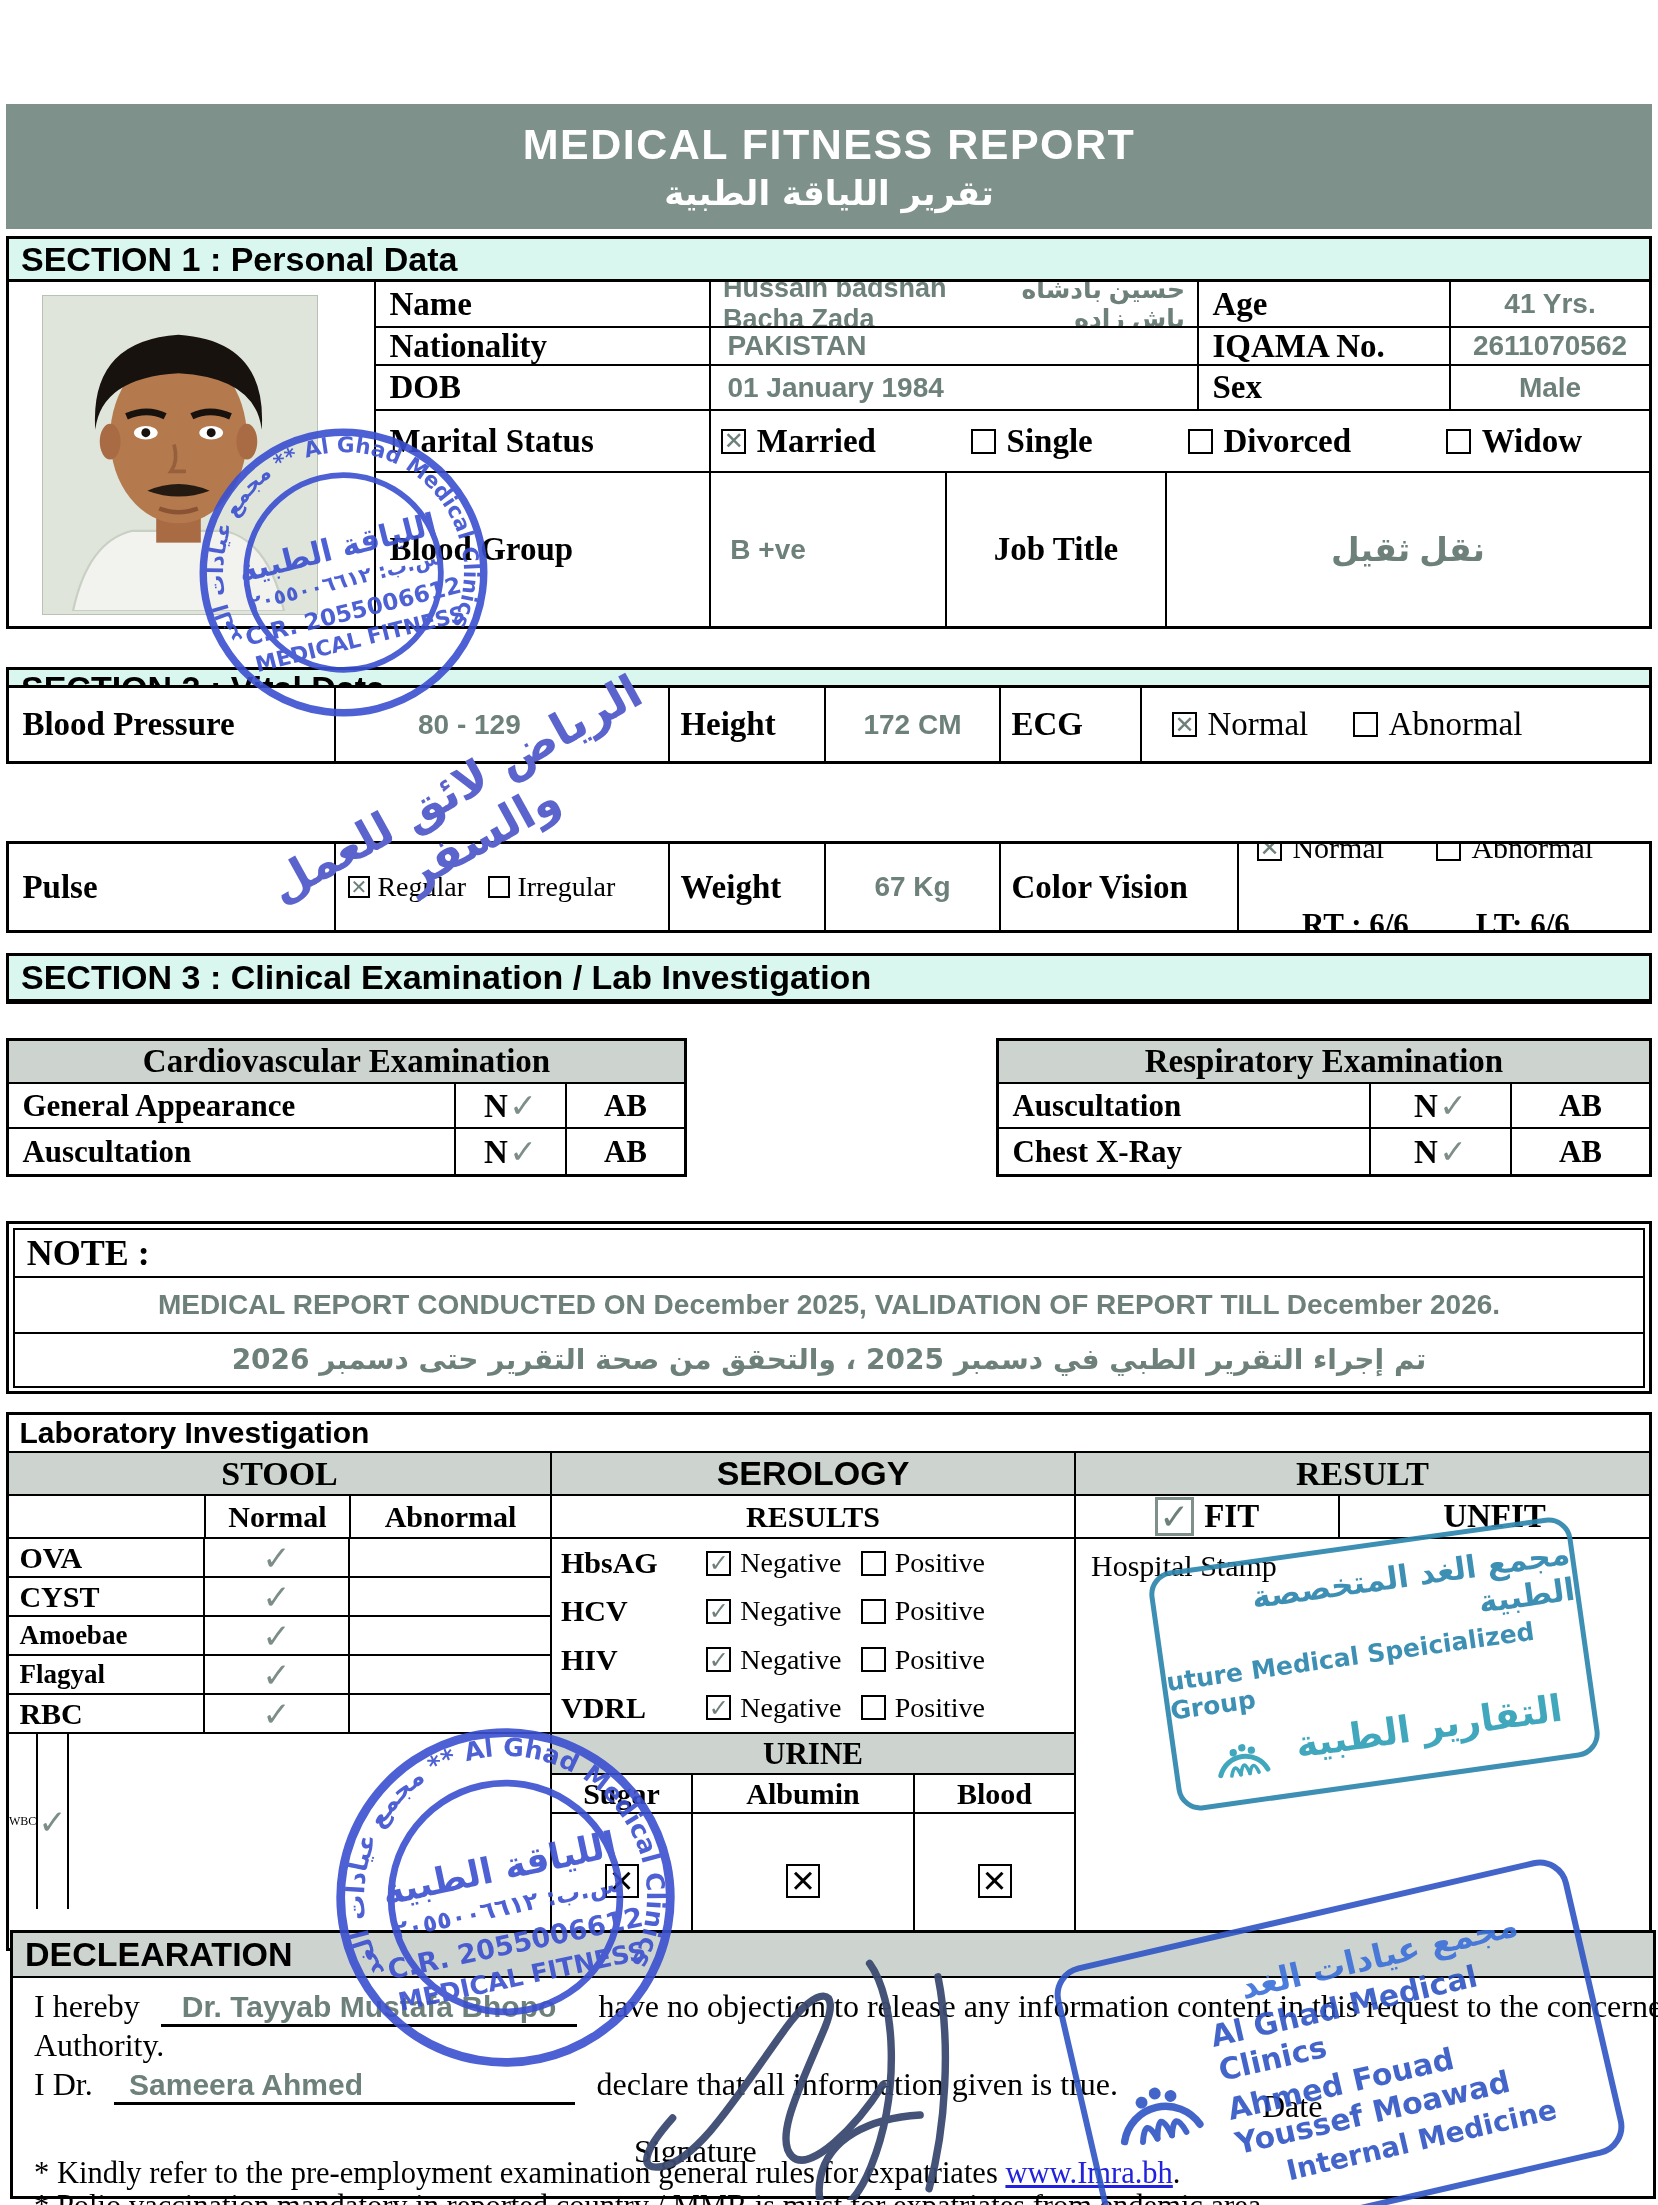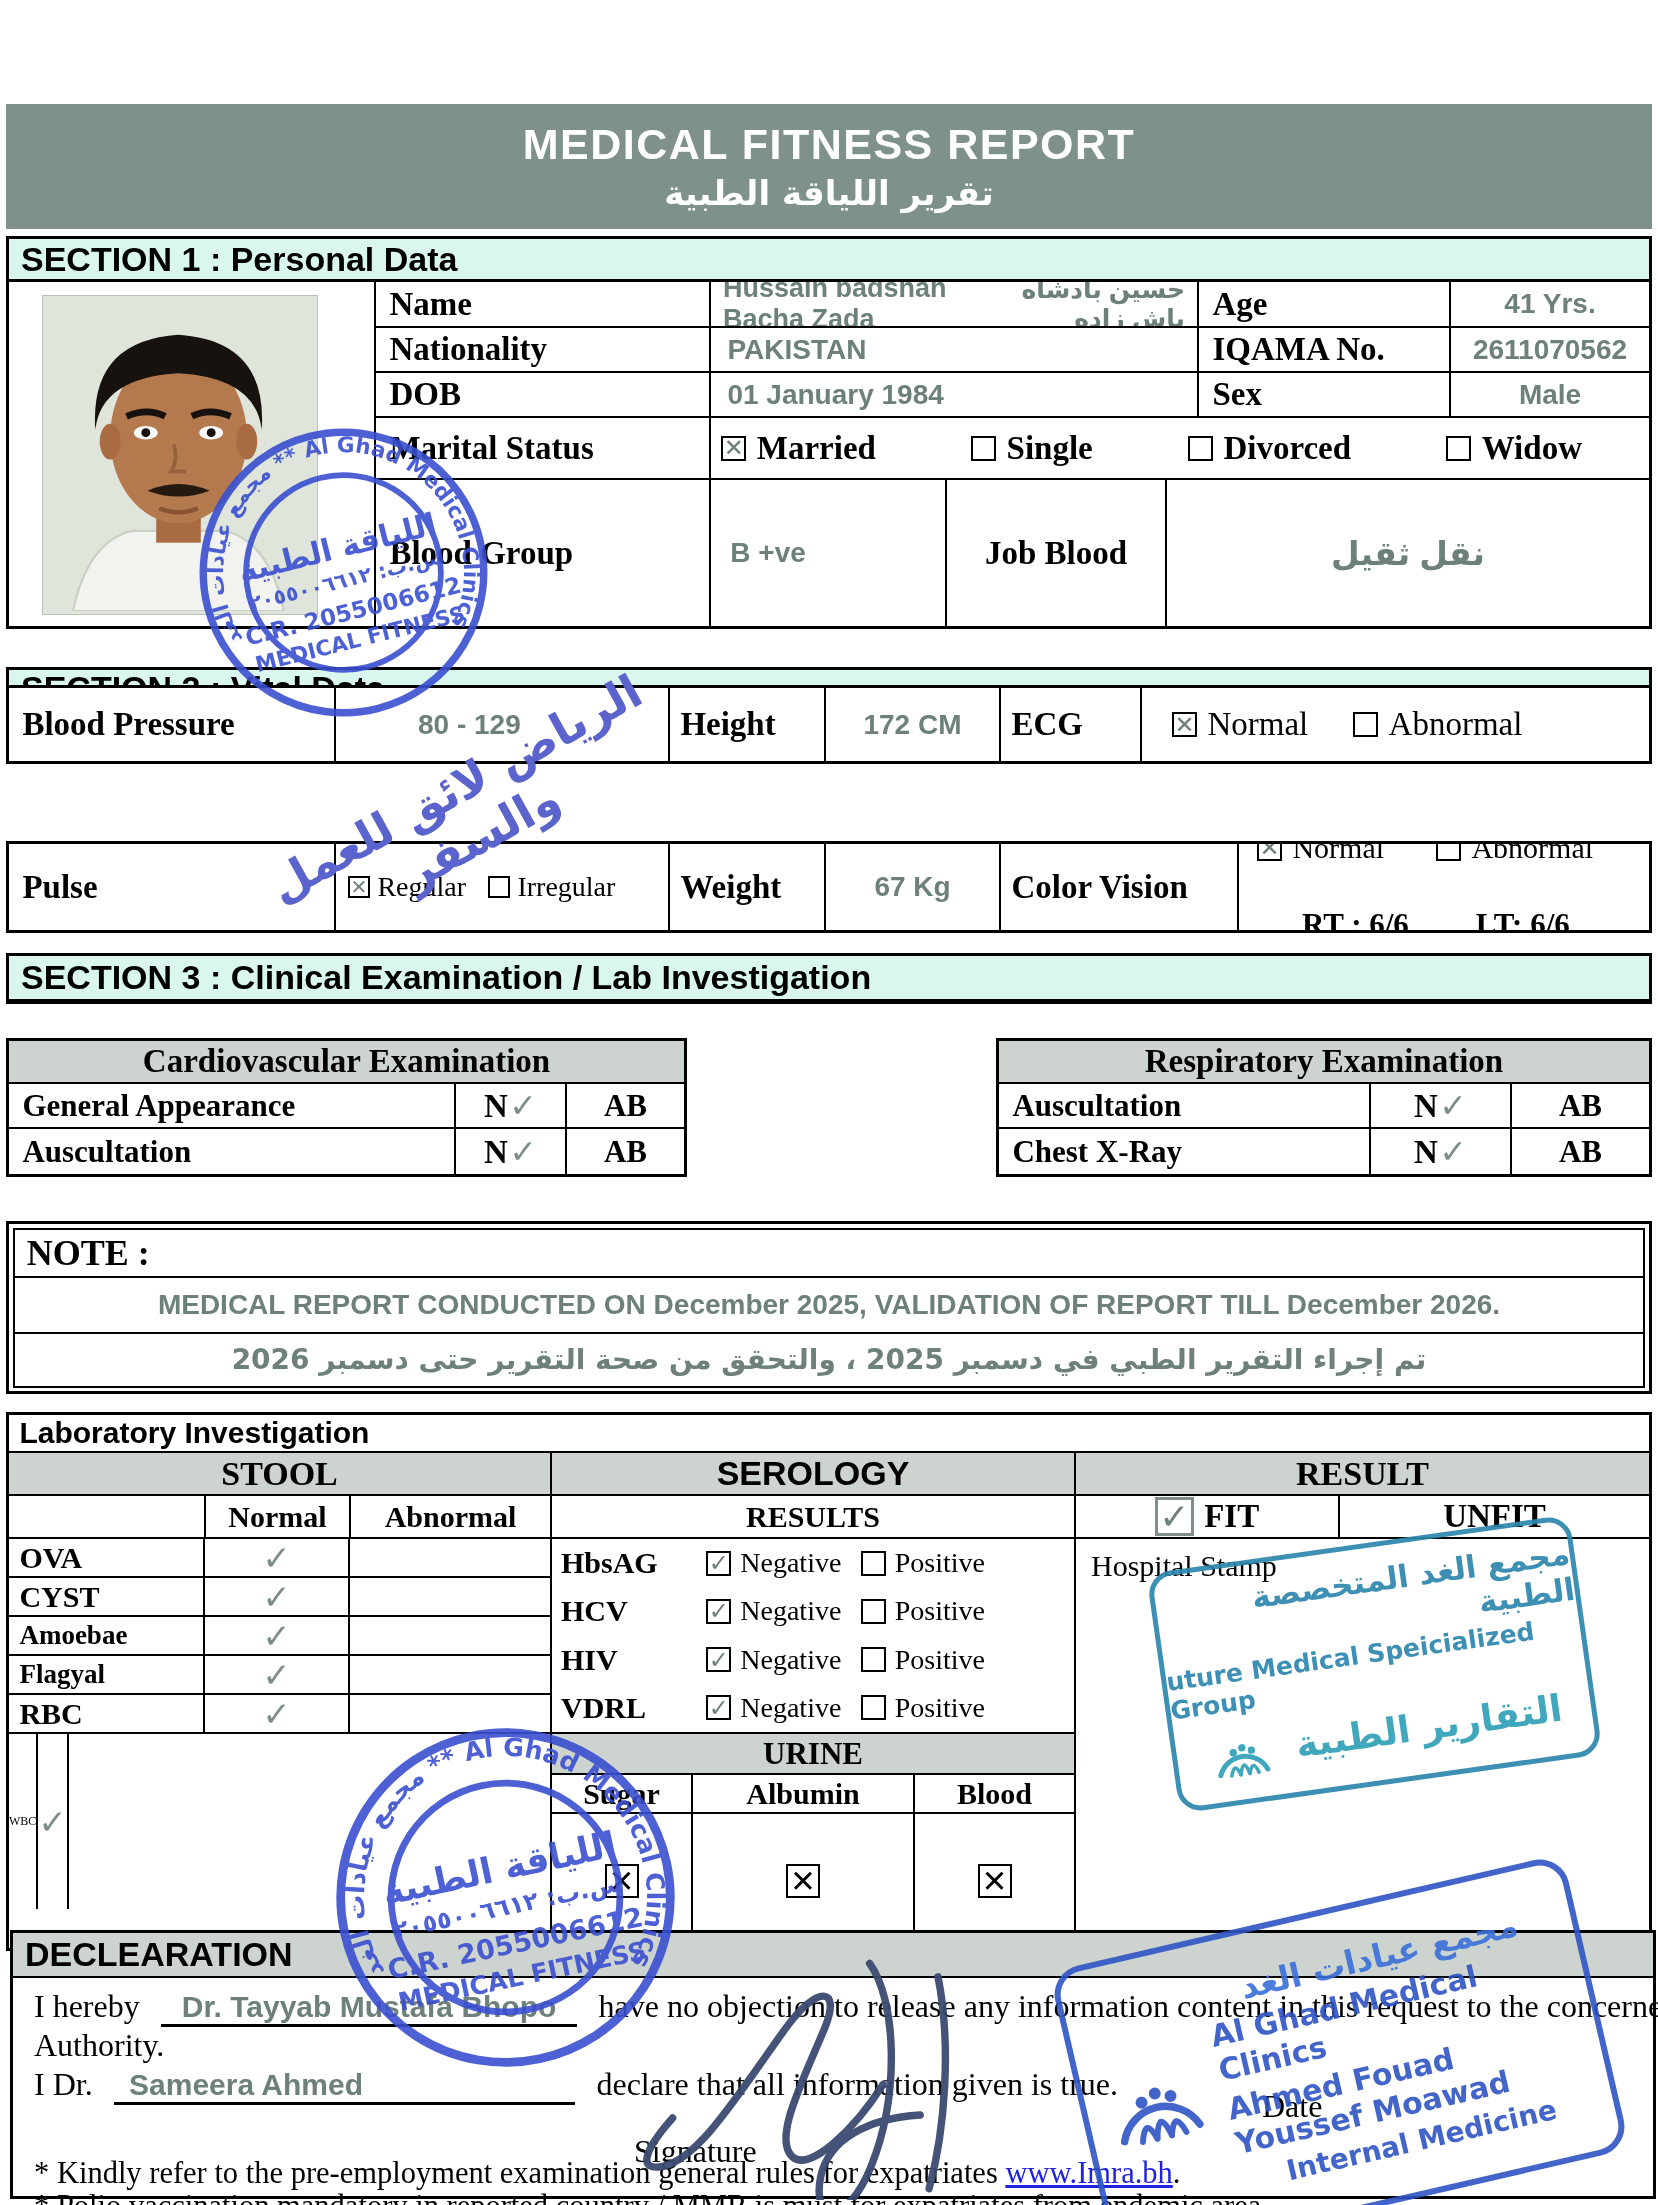--- a/index.html
+++ b/index.html
@@ -143,21 +143,21 @@
       <div class="s1grid">
         <div class="row bb" style="height:46px;">
           <div class="cell lbl" style="width:335px;">Name</div>
           <div class="cell" style="width:488px;justify-content:space-between;padding:0 12px;">
             <span class="val" style="font-size:27px;">Hussain badshah Bacha Zada</span>
             <span class="val ar" style="font-size:25px;" dir="rtl">حسين بادشاه باش زاده</span>
           </div>
           <div class="cell lbl" style="width:252px;">Age</div>
           <div class="cell val vtx ctr" style="flex:1;">41 Yrs.</div>
         </div>
-        <div class="row bb" style="height:45px;">
+        <div class="row bb" style="height:38px;">
           <div class="cell lbl" style="width:335px;">Nationality</div>
           <div class="cell val vtx" style="width:488px;padding-left:16.4px;">PAKISTAN</div>
           <div class="cell lbl" style="width:252px;">IQAMA   No.</div>
           <div class="cell val vtx ctr" style="flex:1;">2611070562</div>
         </div>
         <div class="row bb" style="height:45px;">
           <div class="cell lbl" style="width:335px;">DOB</div>
           <div class="cell val vtx" style="width:488px;padding-left:16.4px;">01  January 1984</div>
           <div class="cell lbl" style="width:252px;">Sex</div>
           <div class="cell val vtx ctr" style="flex:1;">Male</div>
@@ -187,21 +187,21 @@
               <span class="cb">
                   <span class="mk"></span>
                 </span>
               <span>Widow</span>
             </span>
           </div>
         </div>
         <div class="row" style="flex:1;">
           <div class="cell lbl" style="width:335px;">Blood Group</div>
           <div class="cell val vtx" style="width:236px;padding-left:19.3px;">B +ve</div>
-          <div class="cell lbl ctr" style="width:220px;padding-left:0;">Job Blood</div>
+          <div class="cell lbl ctr" style="width:220px;padding-left:0;">Job Title</div>
           <div class="cell val ar ctr" style="flex:1;font-size:33px;" dir="rtl">نقل ثقيل</div>
         </div>
       </div>
     </div>
   </div>
 
   <div class="abs band sans" style="left:6px;top:667px;width:1646px;height:43px;">SECTION 2 : Vital Data</div>
 
   <div class="abs box serif" style="left:6px;top:685px;width:1646px;height:79px;">
     <div class="row" style="height:100%;">

